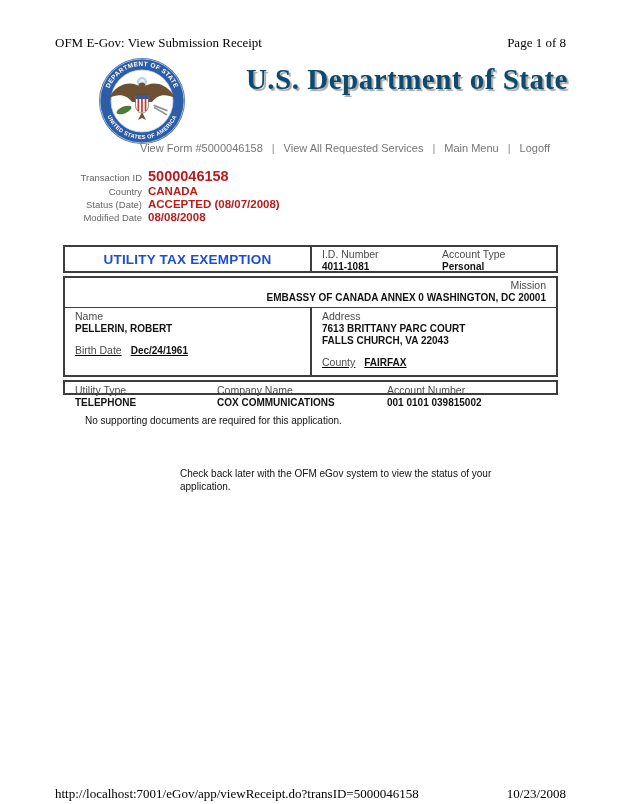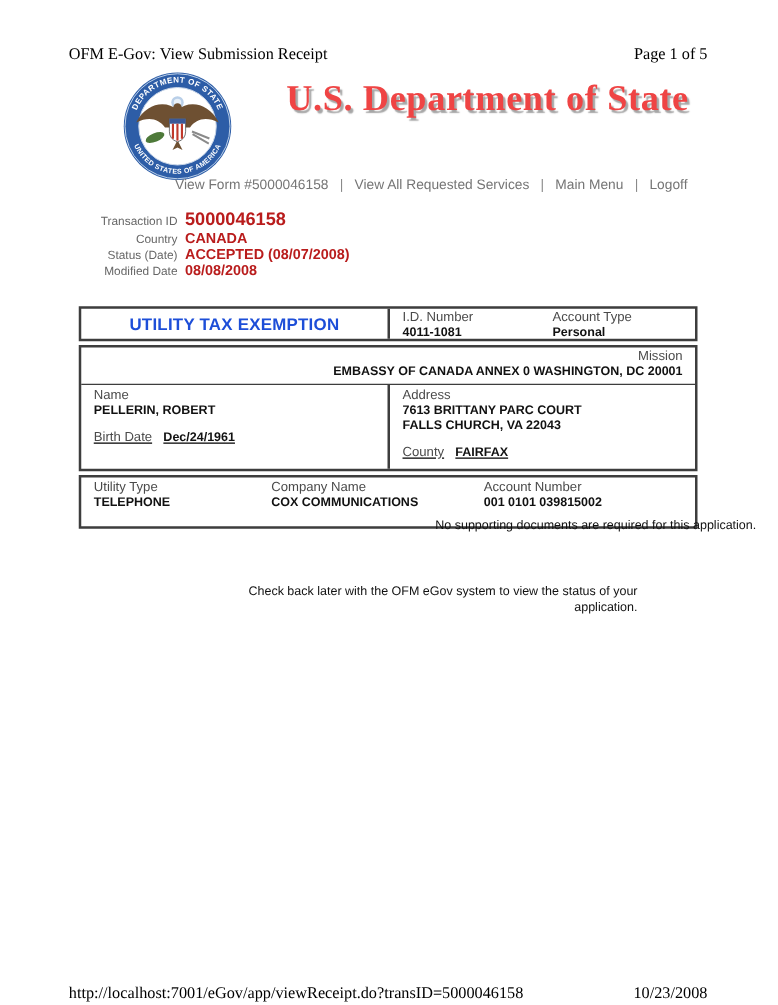--- a/index.html
+++ b/index.html
@@ -17,22 +17,22 @@
   .print-header { top:3px;margin-top:32px; }
   .print-footer { top:786px; }
 
   
   .seal { position:absolute; left:98px; top:57px; width:88px; height:88px; }
   .masthead-text {
     position:absolute; left:212px; top:63px; width:356px; text-align:center;
     font-family:"Liberation Serif", serif; font-weight:bold;
   }
   .masthead-title {
-    font-size:29px; color:#ef4444; text-shadow:2px 2px 1px #a6a6a6;
-    letter-spacing:0.5px; white-space:nowrap;
+    font-size:29px; color:#0c4a6e; text-shadow:2px 2px 1px #a6a6a6;
+    letter-spacing:0.5px; white-space:nowrap;text-align:right;
   }
   .masthead-subtitle {
     font-size:23px; color:#3333bb; text-shadow:2px 2px 1px #a6a6a6;
     margin-top:7px; white-space:nowrap;
   }
 
   
   .nav {
     position:absolute; left:85px; top:142px; width:520px; text-align:center;
     font-size:11px; color:#757575; white-space:nowrap;
@@ -70,39 +70,39 @@
 
   .b2-mission { padding:1px 10px 3px 10px; border-bottom:1px solid #3d3d3d;text-align:right; }
   .b2-row { display:flex; }
   .b2-left {
     width:247px; border-right:2px solid #3d3d3d; padding:2px 10px 5px 10px; flex:none;
   }
   .b2-right { flex:1; padding:2px 10px 5px 10px; }
   .inline-pair { margin-top:5px; white-space:nowrap;text-decoration:underline; }
   .inline-pair .fvalue { margin-left:9px; }
 
-  .b3 { position:relative; height:43px; }
+  .b3 { position:relative; height:15px; }
 
   
   .msg1, .msg2 {
-    position:absolute; left:85px; width:520px; text-align:right;
+    position:absolute; left:85px; width:520px; text-align:left;
     font-size:10px; color:#111; line-height:13px;
   }
   .msg1 { top:414px; }
   .msg2 { top:455px; }
   .msg2-inner { width:330px; margin:12px auto; }
 </style>
 </head>
 <body>
 
 <div class="page">
 
   <div class="print-header">
     <span>OFM E-Gov: View Submission Receipt</span>
-    <span>Page 1 of 5</span>
+    <span>Page 1 of 8</span>
   </div>
 
   <svg class="seal" viewBox="0 0 88 88">
     <circle cx="44" cy="44" r="43" fill="#2d5da7"></circle>
     <circle cx="44" cy="44" r="42" fill="none" stroke="#bcd0e8" stroke-width="0.8"></circle>
     <circle cx="44" cy="44" r="31" fill="#ffffff" stroke="#c9d6e8" stroke-width="0.8"></circle>
     <defs>
       <path id="sealTop" d="M 9,44 A 35,35 0 0 1 79,44" fill="none"></path>
       <path id="sealBot" d="M 6,44 A 38,38 0 0 0 82,44" fill="none"></path>
     </defs>

